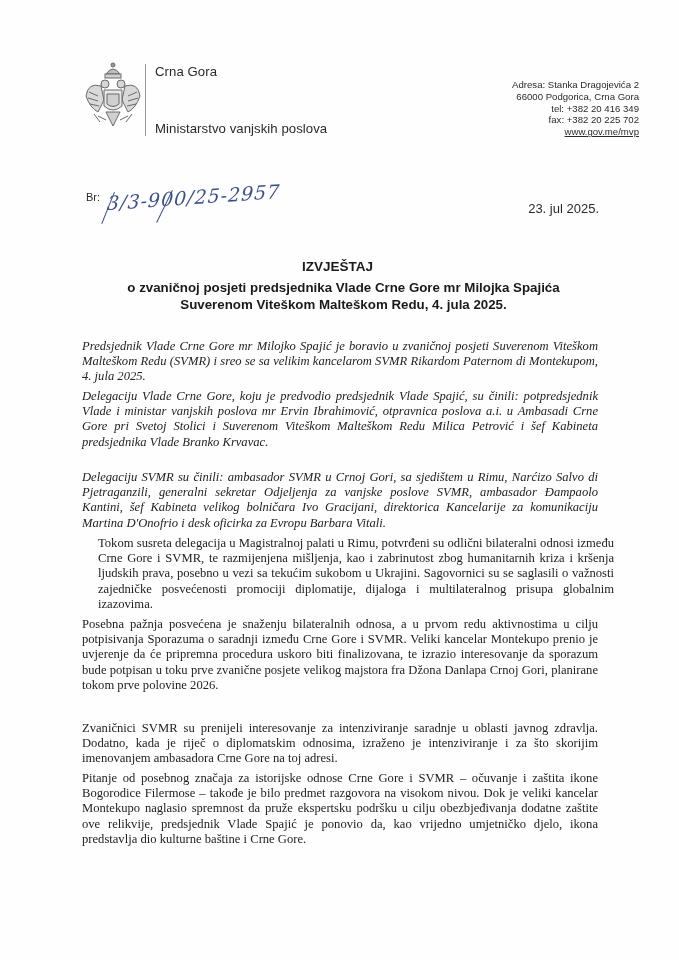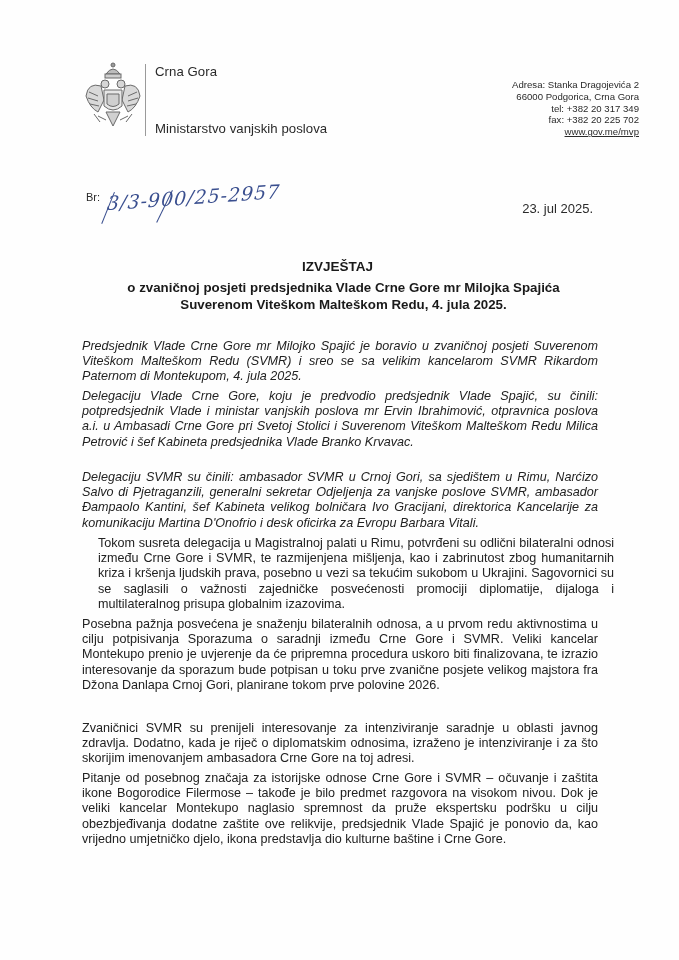--- a/index.html
+++ b/index.html
@@ -80,21 +80,21 @@
       margin-left: 2px;
     }
     .ref-stroke {
       position: absolute;
       background: #3a4f8f;
       width: 1px;
       transform-origin: top left;
     }
     .date {
       position: absolute;
-      right: 86px; top: 201px;
+      right: 80px; top: 201px;
       font-size: 13px;
       color: #2a2a2a;
       white-space: nowrap;
       margin-left: 8px;
     }
 
     
     .title {
       position: absolute;
       left: 0; width: 679px;
@@ -109,20 +109,21 @@
 
     
     .body {
       position: absolute;
       left: 82px;
       width: 516px;
       font-size: 12.6px;
       line-height: 15.2px;
       color: #222;
       text-align: justify;
+      font-family: Liberation Serif, serif;
     }
     .body p {
       margin: 0;
       text-align: justify;
     }
     .body.italic p { font-style: italic; }
     .p1 { top: 339px; }
     .p2 { top: 389px; }
     .p3 { top: 470px; }
     .p4 { top: 536px; margin-left: 16px; }
@@ -160,21 +161,21 @@
     </g>
   </svg>
   <div class="vrule"></div>
 
   <div class="org l1">Crna Gora</div>
   <div class="org l2">Ministarstvo vanjskih poslova</div>
 
   <div class="addr">
     <div>Adresa: Stanka Dragojevića 2</div>
     <div>66000 Podgorica, Crna Gora</div>
-    <div>tel: +382 20 317 349</div>
+    <div>tel: +382 20 416 349</div>
     <div>fax: +382 20 225 702</div>
     <div class="url">www.gov.me/mvp</div>
   </div>
 
   <div class="ref">
     <span class="ref-label">Br:</span>
     <span class="ref-hand">3/3-900/25-2957</span>
   </div>
   <div class="ref-stroke" style="left:114px; top:192px; height:34px; transform: rotate(22deg);"></div>
   <div class="ref-stroke" style="left:172px; top:190px; height:36px; transform: rotate(26deg);"></div>

